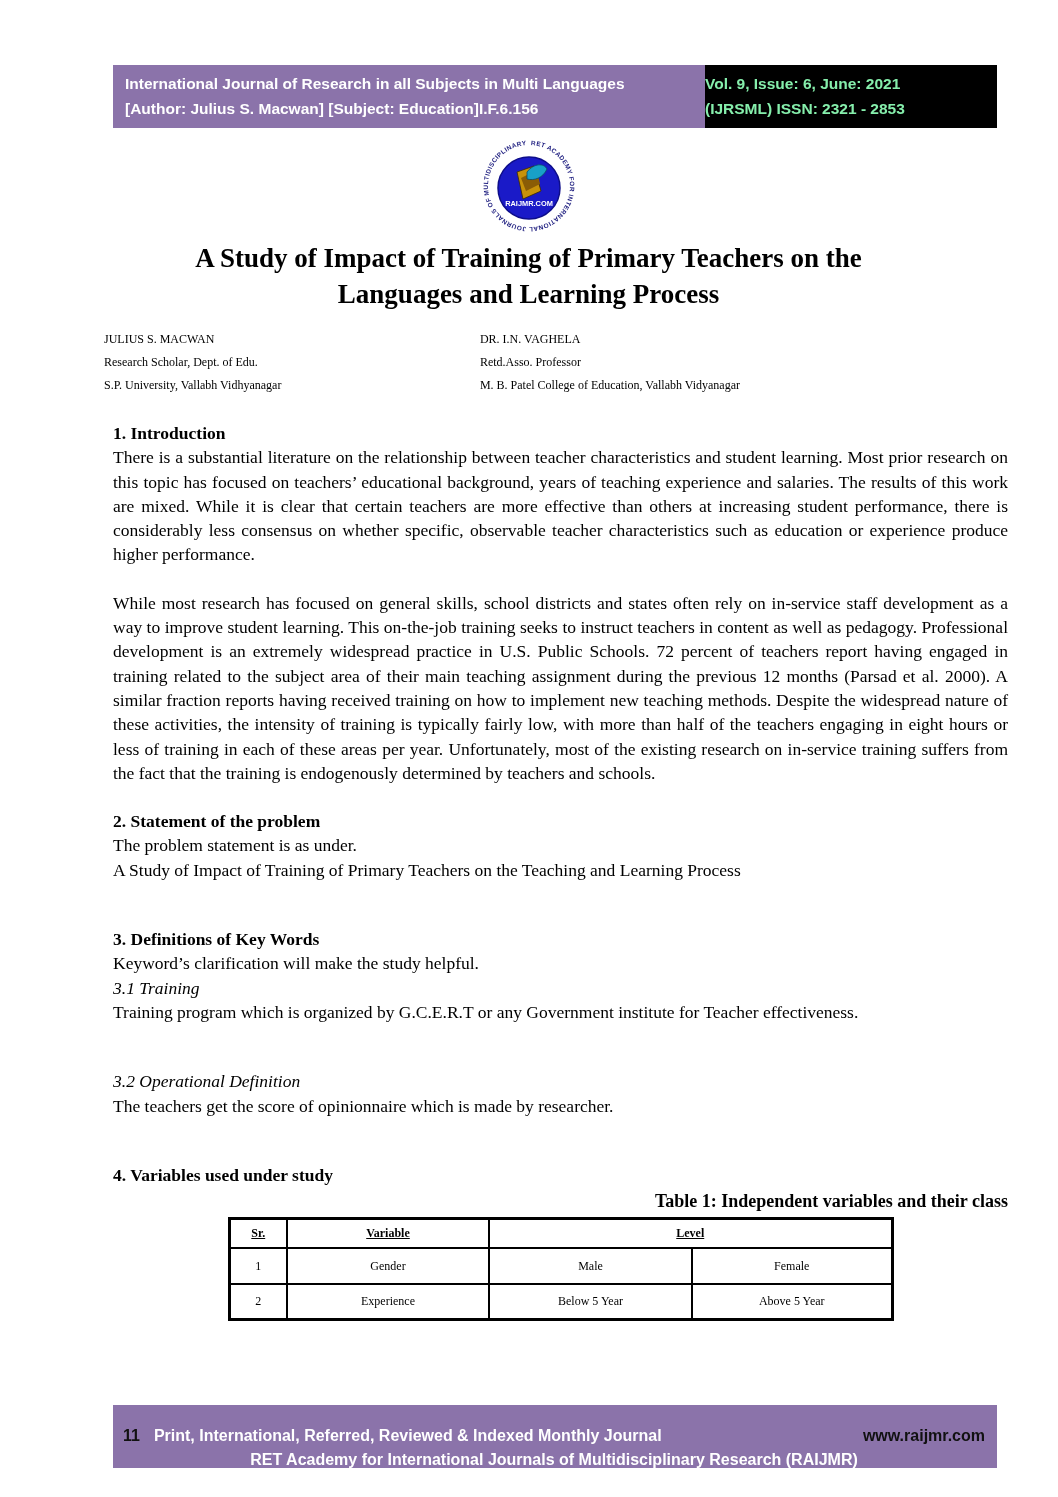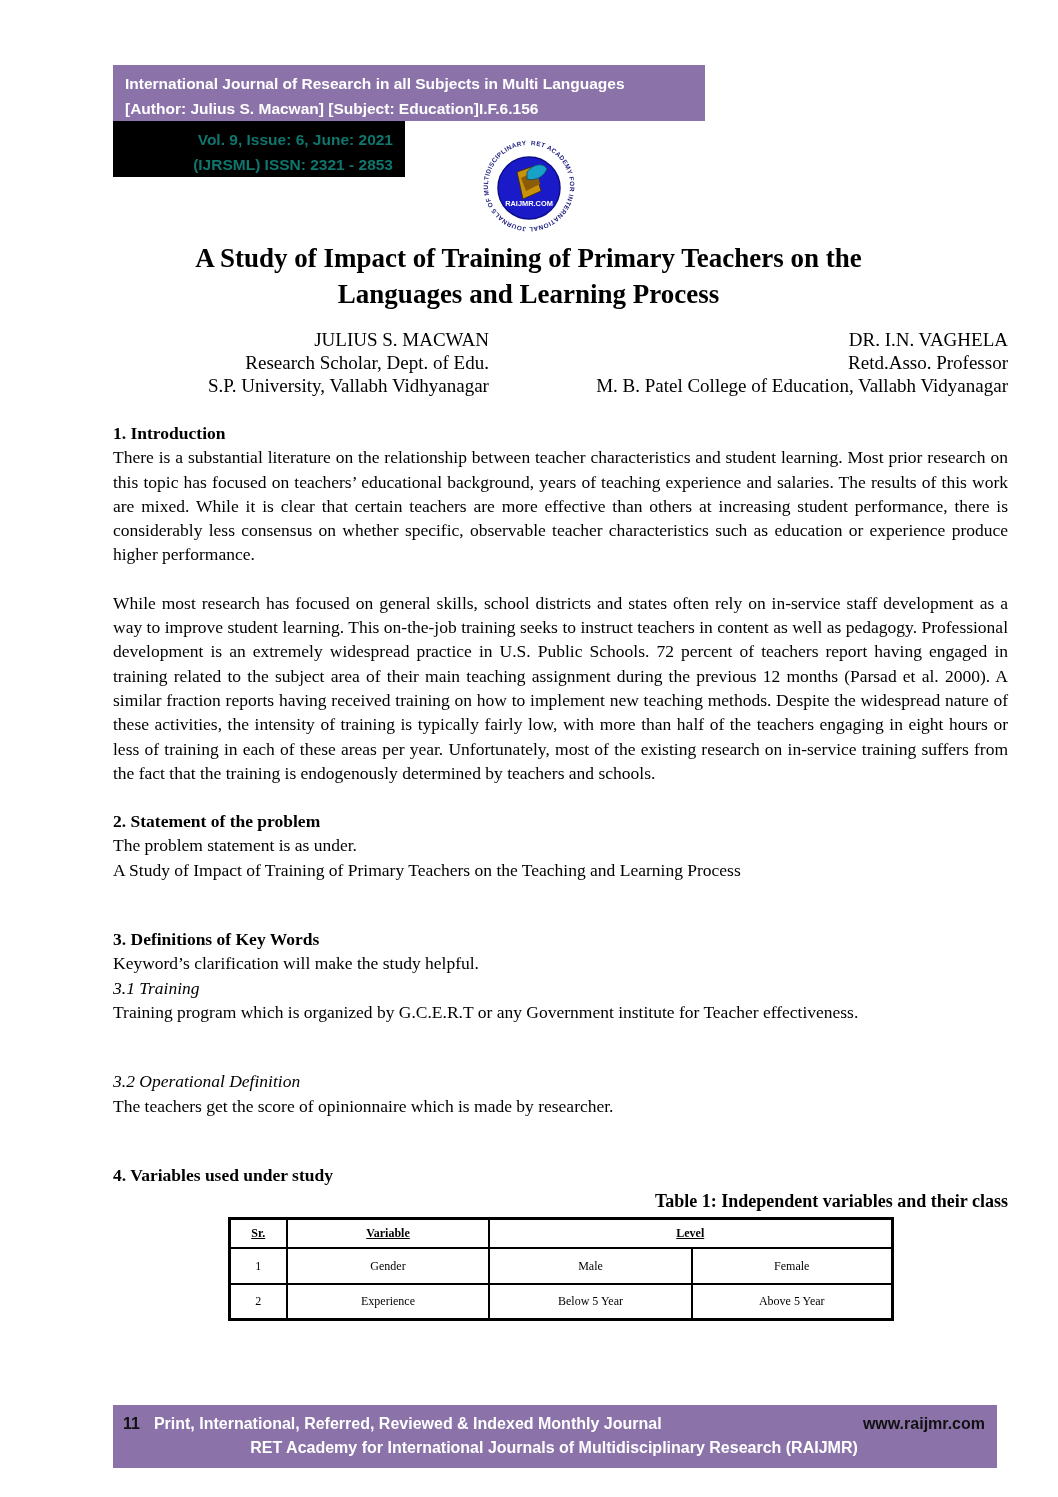--- a/index.html
+++ b/index.html
@@ -6,43 +6,43 @@
   html, body { background: #ffffff; }
   .page {
     width: 1058px; height: 1497px; position: relative;
     background: #ffffff; overflow: hidden;
     font-family: "Liberation Serif", "DejaVu Serif", serif;
     color: #000;
   }
   
   .header {
     position: absolute; left: 113px; top: 65px; width: 884px; height: 63px;
-    display: flex; font-family: "Liberation Sans", "DejaVu Sans", sans-serif; flex-direction: column;
+    display: flex; font-family: "Liberation Sans", "DejaVu Sans", sans-serif;
   }
   .header-left {
     width: 592px; height: 100%; background: #8b73aa; color: #ffffff;
     font-weight: bold; font-size: 15.5px; line-height: 25px;
     padding: 6px 0 0 12px;
   }
   .header-right {
-    width: 292px; height: 100%; background: #000000; color: #0f766e;
+    width: 292px; height: 100%; background: #000000; color: #86efac;
     font-weight: bold; font-size: 15.5px; line-height: 25px;
-    text-align: right; padding: 6px 12px 0 0;
+    text-align: left; padding: 6px 12px 0 0;
   }
   
   .logo-wrap { position: absolute; left: 0; top: 136px; width: 100%; display: flex; justify-content: center; }
   .logo-svg { width: 104px; height: 100px; }
   
   .title {
     position: absolute; left: 81px; top: 240px; width: 895px;
     text-align: center; font-size: 27px; font-weight: bold; line-height: 36px;
   }
   .authors {
-    position: absolute; left: 113px; top: 328px; width: 895px;
-    display: flex; font-size: 19px; line-height: 23px; text-align: right;
+    position: absolute; left: 104px; top: 328px; width: 895px;
+    display: flex; font-size: 12px; line-height: 23px; text-align: left;
   }
   .author-left { width: 42%; }
   .author-right { width: 58%; }
   
   .body-text {
     position: absolute; left: 113px; top: 421px; width: 895px;
     font-size: 17.5px; line-height: 24.3px;
   }
   .sec-heading { font-weight: bold; }
   .sub-heading { font-weight: normal; font-style: italic; }
@@ -62,21 +62,21 @@
   table.vars .hdr td { font-weight: bold; text-decoration: underline; padding: 1px 4px; }
   .col-sr { width: 58px; } .col-var { width: 202px; } .col-l1 { width: 203px; } .col-l2 { width: 200px; }
   table.vars .data-row td { height: 36px; }
   
   .footer {
     position: absolute; left: 113px; top: 1405px; width: 884px; height: 63px;
     background: #8b73aa; color: #ffffff;
     font-family: "Liberation Sans", "DejaVu Sans", sans-serif;
     font-weight: bold; font-size: 16px; padding: 7px 12px 0 10px;
   }
-  .footer-line1 { display: flex; align-items: baseline; line-height: 24px; }
+  .footer-line1 { display: flex; align-items: baseline; line-height: 24px; margin-top: 12px; }
   .footer-pagenum { color: #111111; margin-right: 14px; }
   .footer-site { margin-left: auto; color: #111111; }
   .footer-line2 { text-align: center; line-height: 24px; }
 </style>
 </head>
 <body>
 
 <div class="page">
 
   <div class="header">

